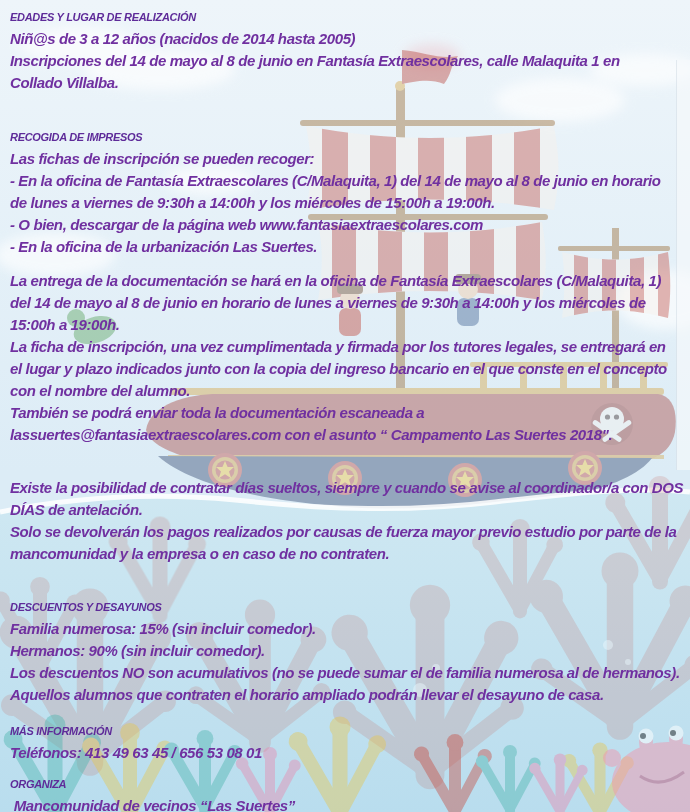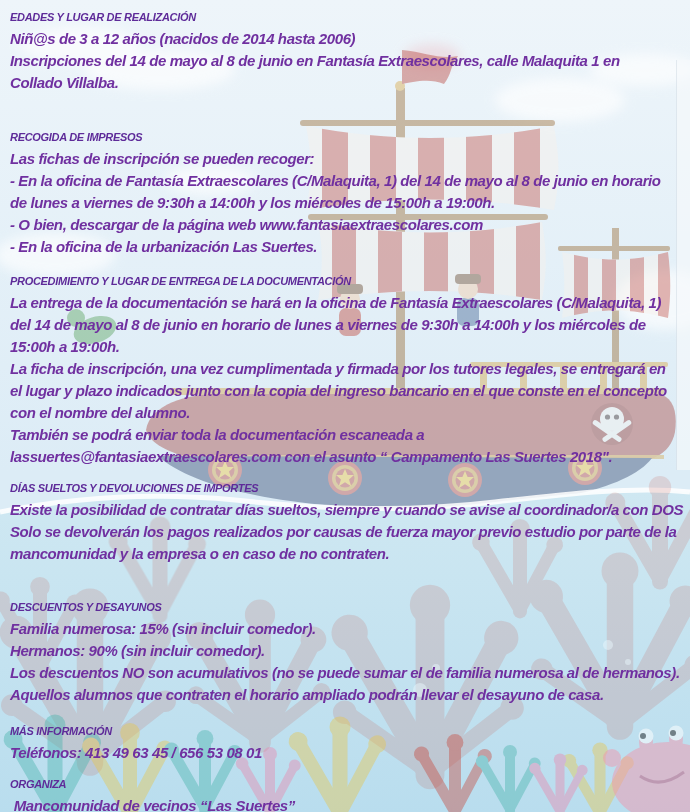--- a/index.html
+++ b/index.html
@@ -216,49 +216,48 @@
       <path class="c-crabline" stroke-width="3" d="M640,776 Q660,790 684,772"></path>
     </g>
   </svg>
 
   <div class="edge-strip"></div>
 
   <div class="content">
 
     <section class="sec" style="top:6px">
       <h2>EDADES Y LUGAR DE REALIZACIÓN</h2>
-      <p>Niñ@s de 3 a 12 años (nacidos de 2014 hasta 2006)</p>
+      <p>Niñ@s de 3 a 12 años (nacidos de 2014 hasta 2005)</p>
       <p>Inscripciones del 14 de mayo al 8 de junio en Fantasía Extraescolares, calle Malaquita 1 en</p>
       <p>Collado Villalba.</p>
     </section>
 
     <section class="sec" style="top:126px">
       <h2>RECOGIDA DE IMPRESOS</h2>
       <p>Las fichas de inscripción se pueden recoger:</p>
       <p>- En la oficina de Fantasía Extraescolares (C/Malaquita, 1) del 14 de mayo al 8 de junio en horario</p>
       <p>de lunes a viernes de 9:30h a 14:00h y los miércoles de 15:00h a 19:00h.</p>
       <p>- O bien, descargar de la página web www.fantasiaextraescolares.com</p>
       <p>- En la oficina de la urbanización Las Suertes.</p>
     </section>
 
     <section class="sec" style="top:270px">
-      <h2>PROCEDIMIENTO Y LUGAR DE ENTREGA DE LA DOCUMENTACIÓN</h2>
       <p>La entrega de la documentación se hará en la oficina de Fantasía Extraescolares (C/Malaquita, 1)</p>
       <p>del 14 de mayo al 8 de junio en horario de lunes a viernes de 9:30h a 14:00h y los miércoles de</p>
       <p>15:00h a 19:00h.</p>
       <p>La ficha de inscripción, una vez cumplimentada y firmada por los tutores legales, se entregará en</p>
       <p>el lugar y plazo indicados junto con la copia del ingreso bancario en el que conste en el concepto</p>
       <p>con el nombre del alumno.</p>
       <p>También se podrá enviar toda la documentación escaneada a</p>
       <p>lassuertes@fantasiaextraescolares.com con el asunto “ Campamento Las Suertes 2018".</p>
     </section>
 
     <section class="sec" style="top:477px">
-      <h2>DÍAS SUELTOS Y DEVOLUCIONES DE IMPORTES</h2>
       <p>Existe la posibilidad de contratar días sueltos, siempre y cuando se avise al coordinador/a con DOS</p>
+      <p>DÍAS de antelación.</p>
       <p>Solo se devolverán los pagos realizados por causas de fuerza mayor previo estudio por parte de la</p>
       <p>mancomunidad y la empresa o en caso de no contraten.</p>
     </section>
 
     <section class="sec" style="top:596px">
       <h2>DESCUENTOS Y DESAYUNOS</h2>
       <p>Familia numerosa: 15% (sin incluir comedor).</p>
       <p>Hermanos: 90% (sin incluir comedor).</p>
       <p>Los descuentos NO son acumulativos (no se puede sumar el de familia numerosa al de hermanos).</p>
       <p>Aquellos alumnos que contraten el horario ampliado podrán llevar el desayuno de casa.</p>

